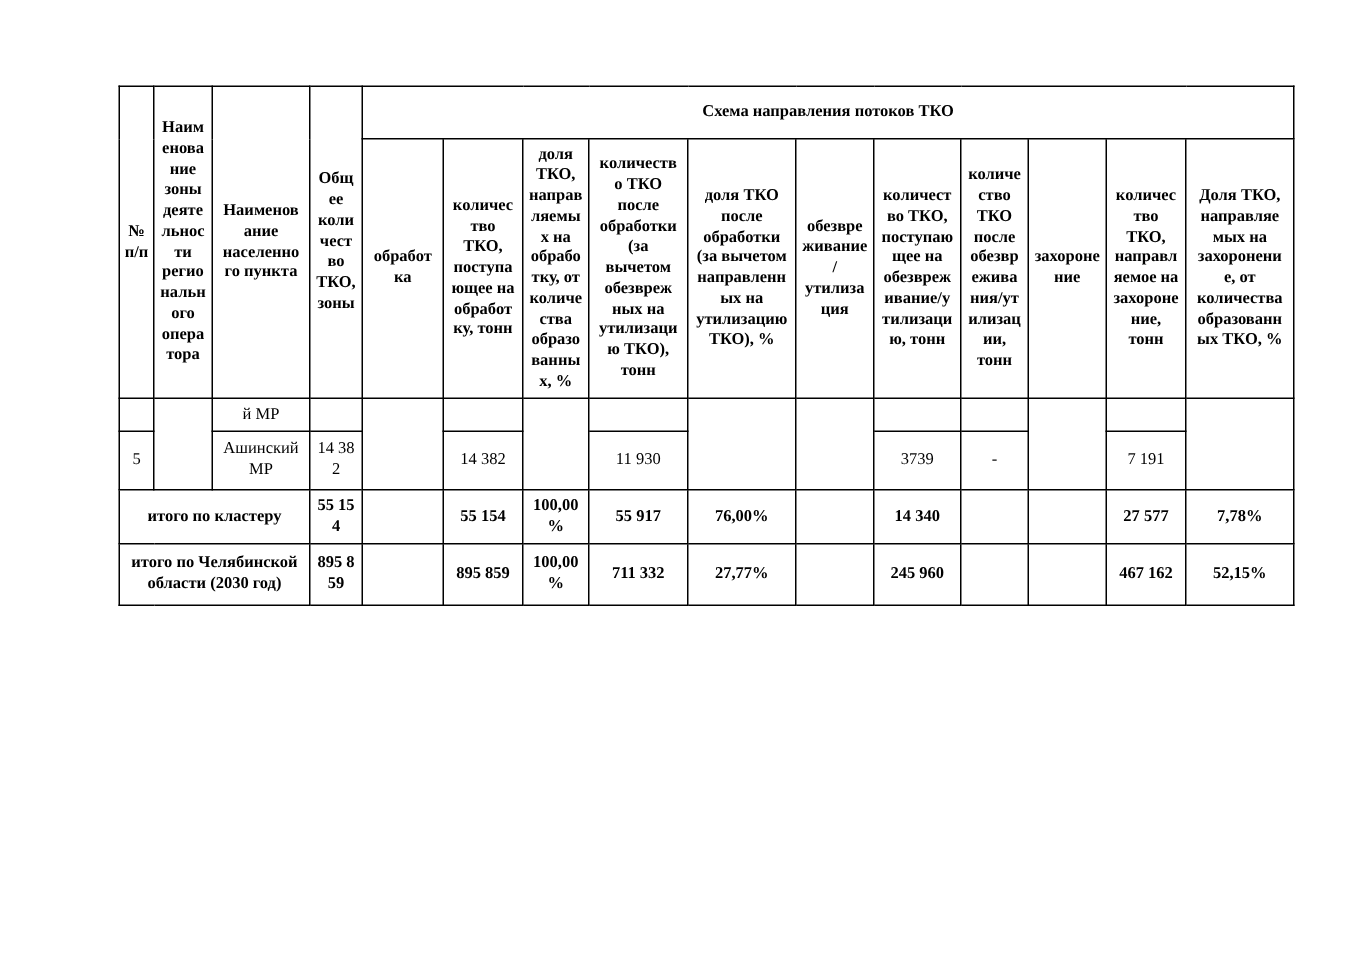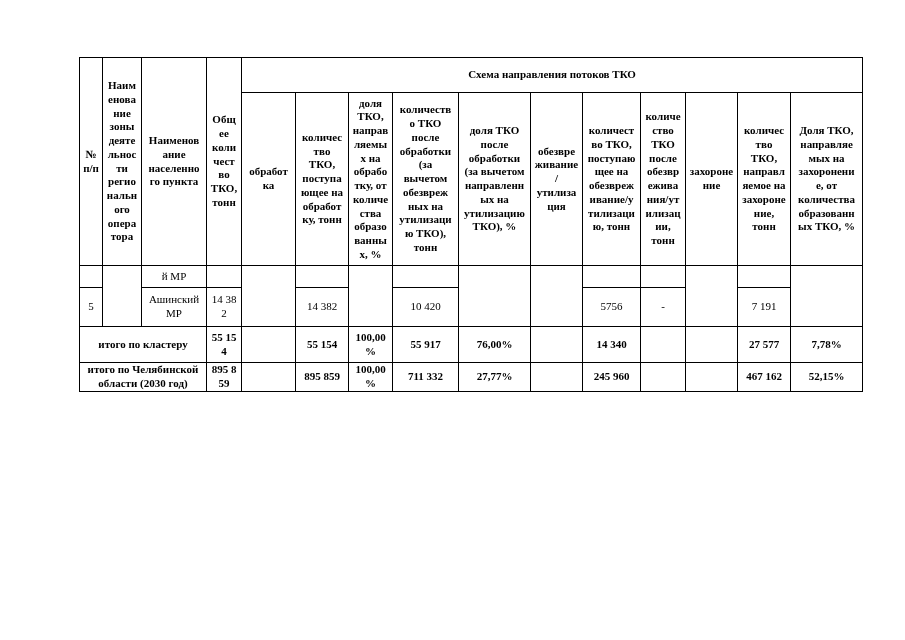--- a/index.html
+++ b/index.html
@@ -21,21 +21,21 @@
     font-weight:normal;
   }
   table.tko th { font-weight:bold; }
   tr.totals td { font-weight:bold; }
   .bL2 { border-left-width:2px; }
   tr.h1 { height:35px; }
   tr.h2 { height:173px; }
   tr.rA { height:22px; }
   tr.rB { height:39px; }
   tr.rC { height:36px;margin-top:36px; }
-  tr.rD { height:29px; }
+  tr.rD { height:41px; }
 </style>
 </head>
 <body>
 
 <table class="tko">
   <colgroup>
     <col style="width:23px">
       <col style="width:39px">
       <col style="width:65px">
     <col style="width:35px">
@@ -71,21 +71,21 @@
     <th rowspan="2">Наименов
 ание
 населенно
 го пункта</th>
     <th rowspan="2">Общ
 ее
 коли
 чест
 во
 ТКО,
-тонн</th>
+зоны</th>
     <th colspan="11">Схема направления потоков ТКО</th>
   </tr>
 
   <tr class="h2">
     <th>обработ
 ка</th>
     <th>количес
 тво
 ТКО,
 поступа
@@ -184,22 +184,22 @@
     <td rowspan="2"></td>
   </tr>
 
   <tr class="rB">
     <td>5</td>
     <td>Ашинский
 МР</td>
     <td>14 38
 2</td>
     <td>14 382</td>
-    <td>10 420</td>
-    <td>5756</td>
+    <td>11 930</td>
+    <td>3739</td>
     <td>-</td>
     <td>7 191</td>
   </tr>
 
   <tr class="rC totals">
     <td colspan="3">итого по кластеру</td>
     <td>55 15
 4</td>
     <td></td>
     <td>55 154</td>

